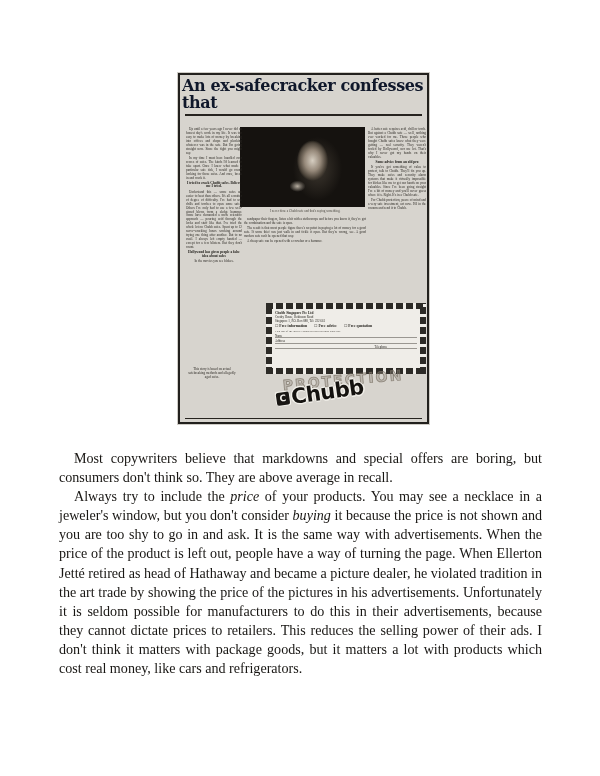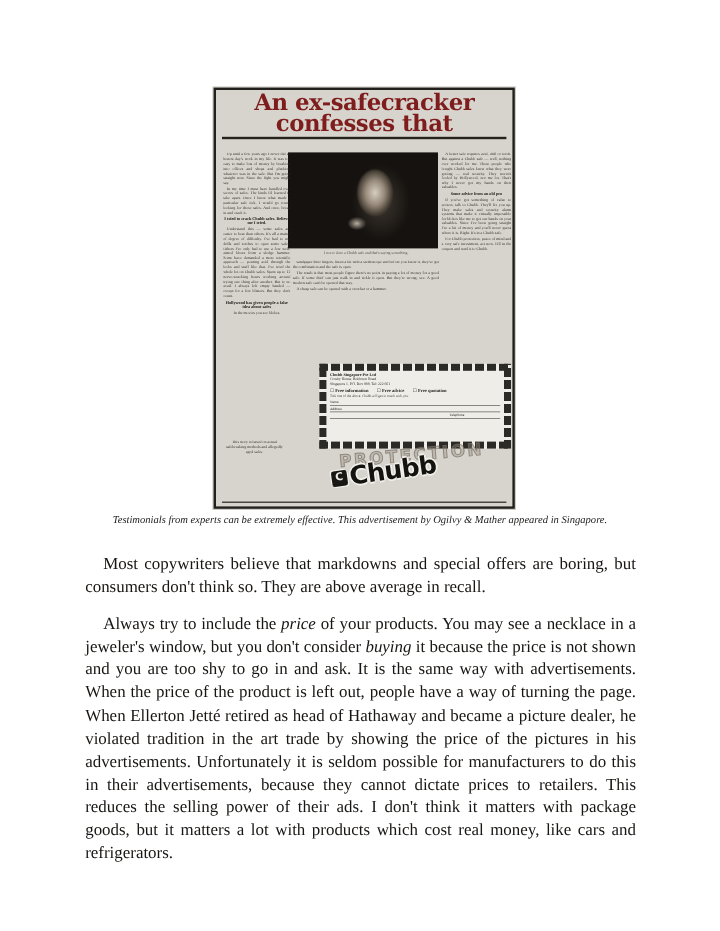--- a/index.html
+++ b/index.html
@@ -6,23 +6,23 @@
     --page-bg:#ffffff; --ink:#1c1a17; --ad-bg:#d7d4ce; --photo-bg:#15120f;
   }
   html,body{margin:0;padding:0;background:#e8e8e8;}
   .page{position:relative;width:600px;height:776px;margin:0 auto;background:var(--page-bg);
         font-family:"Liberation Serif",serif;color:var(--ink);overflow:hidden;}
 
   
   .ad{position:absolute;left:178px;top:73px;width:251px;height:351px;margin:0;
       background:var(--ad-bg);border:2px solid #22201d;box-sizing:border-box;overflow:hidden;
       box-shadow:0 0 0 1px #cfccc6;}
-  .headline{position:absolute;left:2px;right:2px;top:3px;text-align:center;
-      font-family:"DejaVu Serif",serif;font-weight:bold;font-size:19px;line-height:16.5px;
-      letter-spacing:-0.4px;color:#7f1d1d;margin:0;}
+  .headline{position:absolute;left:2px;right:2px;top:3px;text-align:left;
+      font-family:"DejaVu Serif",serif;font-weight:bold;font-size:16px;line-height:16.5px;
+      letter-spacing:-0.4px;color:#0f172a;margin:0;}
   .head-rule{position:absolute;left:5px;right:5px;top:39px;height:2px;background:#26231f;}
 
   .photo{position:absolute;left:60px;top:52px;width:125px;height:80px;background:var(--photo-bg);
       background-image:
         radial-gradient(ellipse 20px 26px at 58% 42%, #d6cec1 0%, #96897a 40%, #4a4238 68%, rgba(0,0,0,0) 78%),
         radial-gradient(ellipse 34px 44px at 62% 52%, #3d372f 0%, rgba(0,0,0,0) 72%),
         radial-gradient(ellipse 10px 7px at 46% 74%, #b8afa2 0%, rgba(0,0,0,0) 80%);}
   .photo-caption{position:absolute;left:58px;top:134px;width:128px;text-align:center;
       font-size:6.4px;transform:scale(.5);transform-origin:50% 0;color:#4c4942;white-space:nowrap;}
 
@@ -68,21 +68,21 @@
   .logo-text{font-family:"DejaVu Sans",sans-serif;font-weight:800;font-size:21px;color:#151310;
       letter-spacing:-0.5px;
       text-shadow:-1.4px 0 0 #f2f0ea,1.4px 0 0 #f2f0ea,0 -1.4px 0 #f2f0ea,0 1.4px 0 #f2f0ea;}
   .ad-bottom-rule{position:absolute;left:5px;right:5px;bottom:3px;border-top:1.5px solid #26231f;}
 
   
   .caption{position:absolute;left:30px;right:30px;top:428px;margin:0;text-align:center;
       font-style:italic;font-size:8.8px;color:#242220;}
   .body-text{position:absolute;left:59px;top:449px;width:483px;
       font-size:14.1px;line-height:19.1px;text-align:justify;color:#181613;}
-  .body-text p{margin:12px;text-indent:15px;}
+  .body-text p{margin:0;text-indent:15px;}
   .body-text .it{font-style:italic;font-family:Liberation Serif, serif;}
 </style>
 </head>
 <body>
 
 <div class="page">
 
   <figure class="ad">
     <h1 class="headline">
       <div>An ex-safecracker confesses that</div>
@@ -156,20 +156,19 @@
     </div>
 
     <div class="stamp">PROTECTION</div>
     <div class="logo-wrap">
       <span class="badge">C</span>
       <span class="logo-text">Chubb</span>
     </div>
     <div class="ad-bottom-rule"></div>
   </figure>
 
-  <p class="caption">Testimonials from experts can be extremely effective. This advertisement by Ogilvy &amp; Mather appeared in Singapore.</p>
 
   <div class="body-text">
     <p>Most copywriters believe that markdowns and special offers are boring, but consumers don't think so. They are above average in recall.</p>
     <p><span>Always try to include the </span><span class="it">price</span><span> of your products. You may see a necklace in a jeweler's window, but you don't consider </span><span class="it">buying</span><span> it because the price is not shown and you are too shy to go in and ask. It is the same way with advertisements. When the price of the product is left out, people have a way of turning the page. When Ellerton Jetté retired as head of Hathaway and became a picture dealer, he violated tradition in the art trade by showing the price of the pictures in his advertisements. Unfortunately it is seldom possible for manufacturers to do this in their advertisements, because they cannot dictate prices to retailers. This reduces the selling power of their ads. I don't think it matters with package goods, but it matters a lot with products which cost real money, like cars and refrigerators.</span></p>
   </div>
 
 </div>
 
 </body></html>

